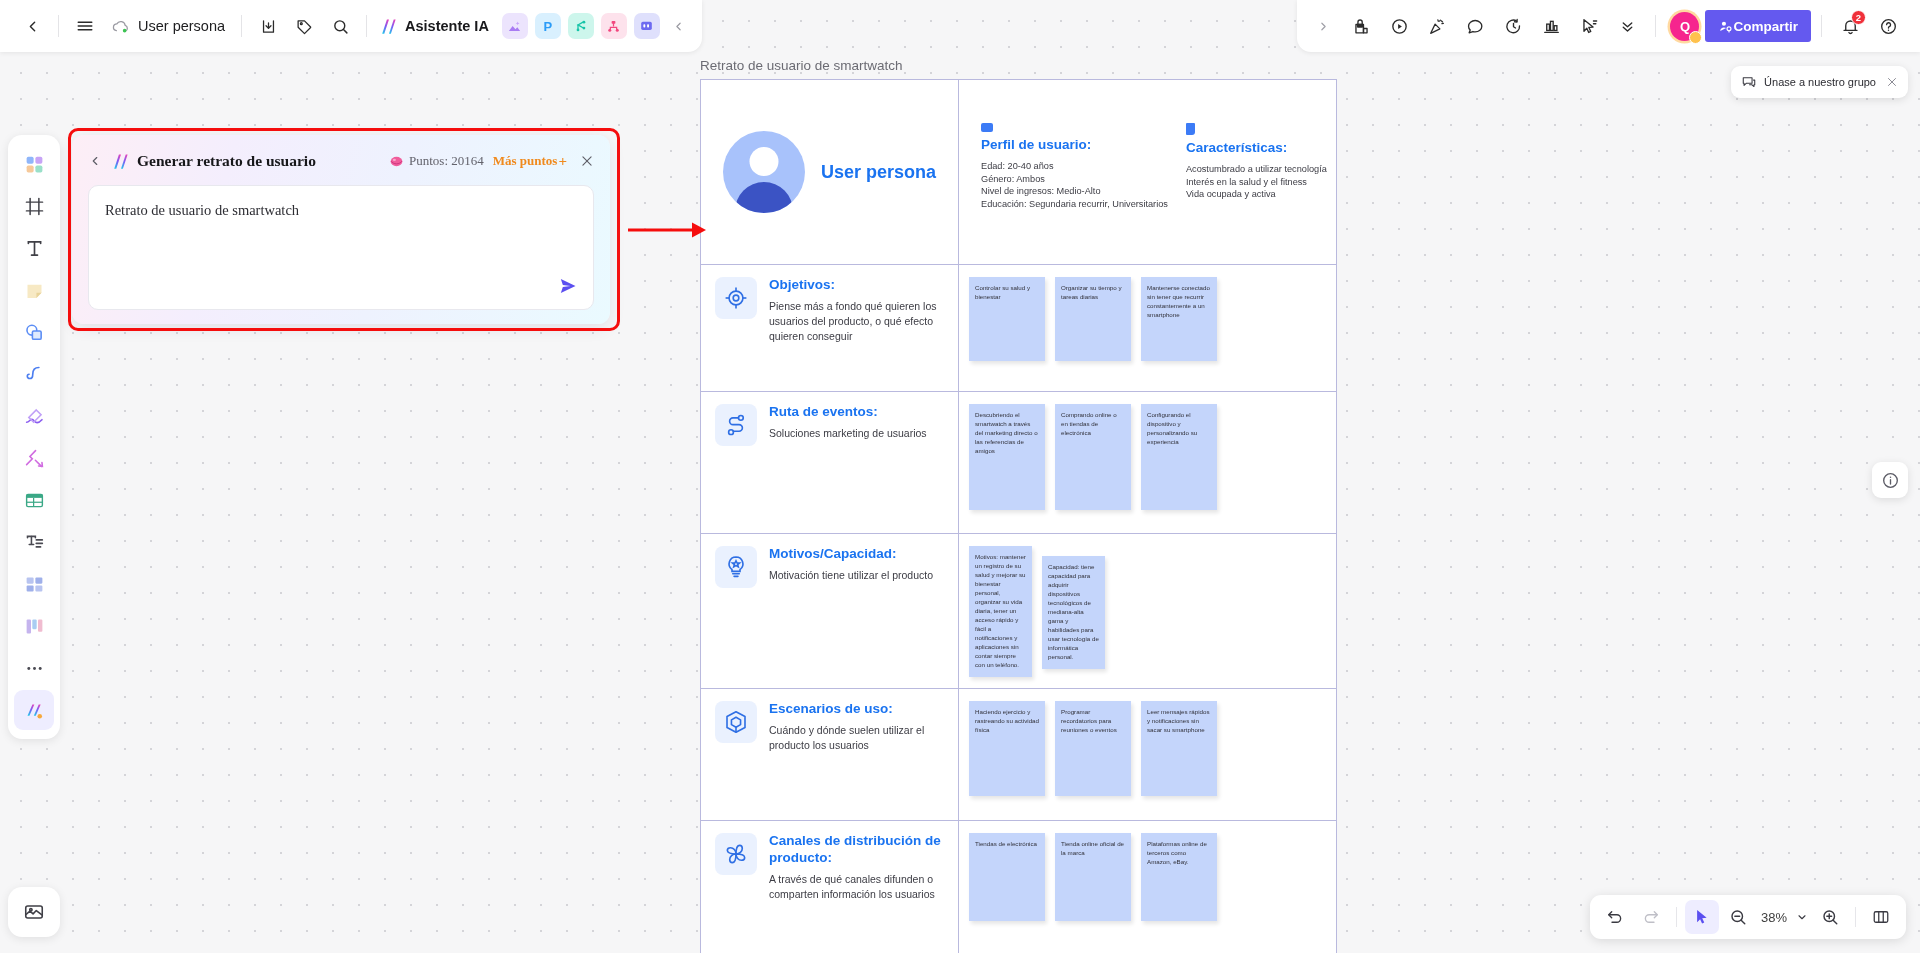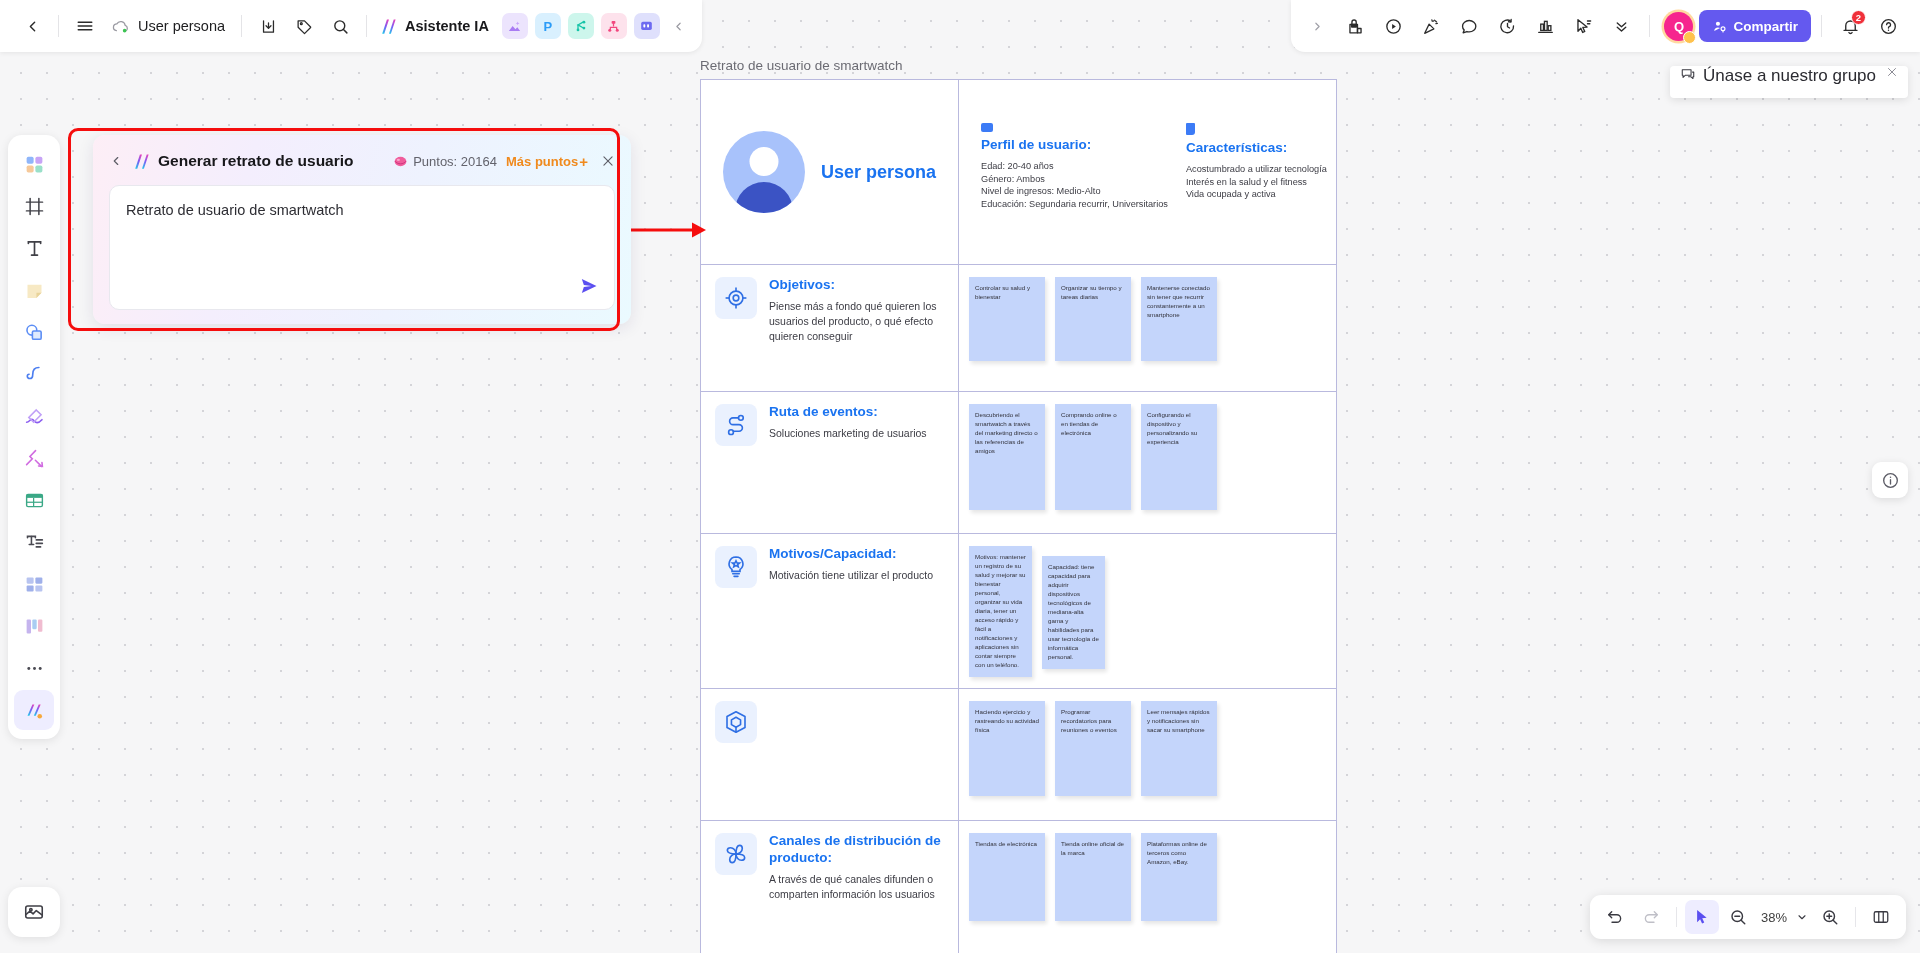--- a/index.html
+++ b/index.html
@@ -75,24 +75,24 @@
     display: flex; align-items: center; justify-content: center;
     box-shadow: 0 0 0 2.5px #ffd9a0;
     position: relative; cursor: pointer; margin: 0 4px;
   }
   .avatar::after {
     content: ""; position: absolute; right: -3px; bottom: -3px;
     width: 11px; height: 11px; border-radius: 50%;
     background: #ffc24d; border: 1.5px solid #fff;
   }
   .share-btn {
-    display: flex; align-items: center; gap: 6px;
+    display: flex; align-items: center; gap: 0;
     background: #6459ef; color: #fff;
     font-size: 13.5px; font-weight: 600;
-    height: 32px; padding: 0 13px; border-radius: 8px;
+    height: 32px; padding: 0 13px; border-radius: 3px;
     cursor: pointer; white-space: nowrap; border: none;
   }
   .bell-wrap { position: relative; }
   .badge {
     position: absolute; top: 2px; right: 2px;
     min-width: 15px; height: 15px; padding: 0 3px;
     background: #f0303a; color: #fff;
     font-size: 9.5px; font-weight: 700; border-radius: 8px;
     display: flex; align-items: center; justify-content: center;
     border: 1.4px solid #fff;
@@ -123,27 +123,28 @@
   }
 
   
   .ai-panel-hl {
     position: absolute; left: 68px; top: 128px;
     width: 552px; height: 203px;
     border: 3px solid #f50d0d; border-radius: 10px;
     z-index: 30; pointer-events: none;
   }
   .ai-panel {
-    position: absolute; left: 93px; top: 135px;
+    position: absolute; left: 72px; top: 135px;
     width: 538px; height: 189px;
     border-radius: 12px; z-index: 29;
     background:
       linear-gradient(105deg,#fdeef6 0%, #f4eefd 28%, #eef2fe 58%, #eafaff 100%);
     box-shadow: 0 4px 16px rgba(40,30,90,.10);
     padding: 13px 16px 16px 16px;
+    font-family: Liberation Serif, serif;
   }
   .ai-head { display: flex; align-items: center; height: 26px; }
   .ai-back { color: #5d5d66; cursor: pointer; padding-right: 9px; display:flex; }
   .ai-title {
     font-size: 15.5px; font-weight: 700; color: #17171a;
     margin-left: 7px; white-space: nowrap;
   }
   .ai-points {
     margin-left: auto; display: flex; align-items: center; gap: 5px;
     font-size: 13px; color: #63636c; white-space: nowrap;
@@ -241,24 +242,24 @@
     background: #c4d5fb; padding: 7px 6px;
     font-size: 6.2px; color: #31313a; line-height: 1.45;
     box-shadow: 2px 3px 4px rgba(0,0,0,.10);
   }
   .note.tall { min-height: 118px; }
   .note.tall2 { min-height: 106px; }
 
   
   .join-group {
     position: absolute; right: 12px; top: 66px;
-    height: 32px; display: flex; align-items: flex-start; gap: 7px;
-    background: #fff; border-radius: 4px;
+    height: 32px; display: flex; align-items: center; gap: 7px;
+    background: #fff; border-radius: 9px;
     box-shadow: 0 2px 9px rgba(0,0,0,.11);
-    padding: 0 10px; font-size: 17px; color: #2b2b31;
+    padding: 0 10px; font-size: 11px; color: #2b2b31;
     z-index: 38; cursor: pointer; white-space: nowrap;
   }
   .jg-close { color: #8c8c95; margin-left: 3px; display:flex; cursor:pointer; }
   .info-float {
     position: absolute; right: 12px; top: 462px;
     width: 36px; height: 36px; border-radius: 9px;
     background: #fff; box-shadow: 0 2px 9px rgba(0,0,0,.11);
     display: flex; align-items: center; justify-content: center;
     color: #5c5c66; z-index: 38; cursor: pointer;
   }
@@ -783,20 +784,24 @@
 
     <div class="brow" style="height:132px">
       <div class="bcell-l">
         <div class="row-ico">
           <svg width="26" height="26" viewBox="0 0 24 24" fill="none" stroke="currentColor" stroke-width="1.5" stroke-linejoin="round">
               <path d="M12 2.6 20.3 7v10L12 21.4 3.7 17V7z"></path>
               <path d="M12 7.6 16.2 10v4.4L12 16.8 7.8 14.4V10z"></path>
               <line x1="12" y1="16.8" x2="12" y2="21.4"></line>
             </svg>
         </div>
+        <div class="row-txt">
+          <div class="row-title">Escenarios de uso:</div>
+          <div class="row-desc">Cuándo y dónde suelen utilizar el producto los usuarios</div>
+        </div>
       </div>
       <div class="bcell-r">
         <div class="note" style="min-height:95px">Haciendo ejercicio y rastreando su actividad física</div>
         <div class="note" style="min-height:95px">Programar recordatorios para reuniones o eventos</div>
         <div class="note" style="min-height:95px">Leer mensajes rápidos y notificaciones sin sacar su smartphone</div>
       </div>
     </div>
 
     <div class="brow" style="height:150px">
       <div class="bcell-l">

